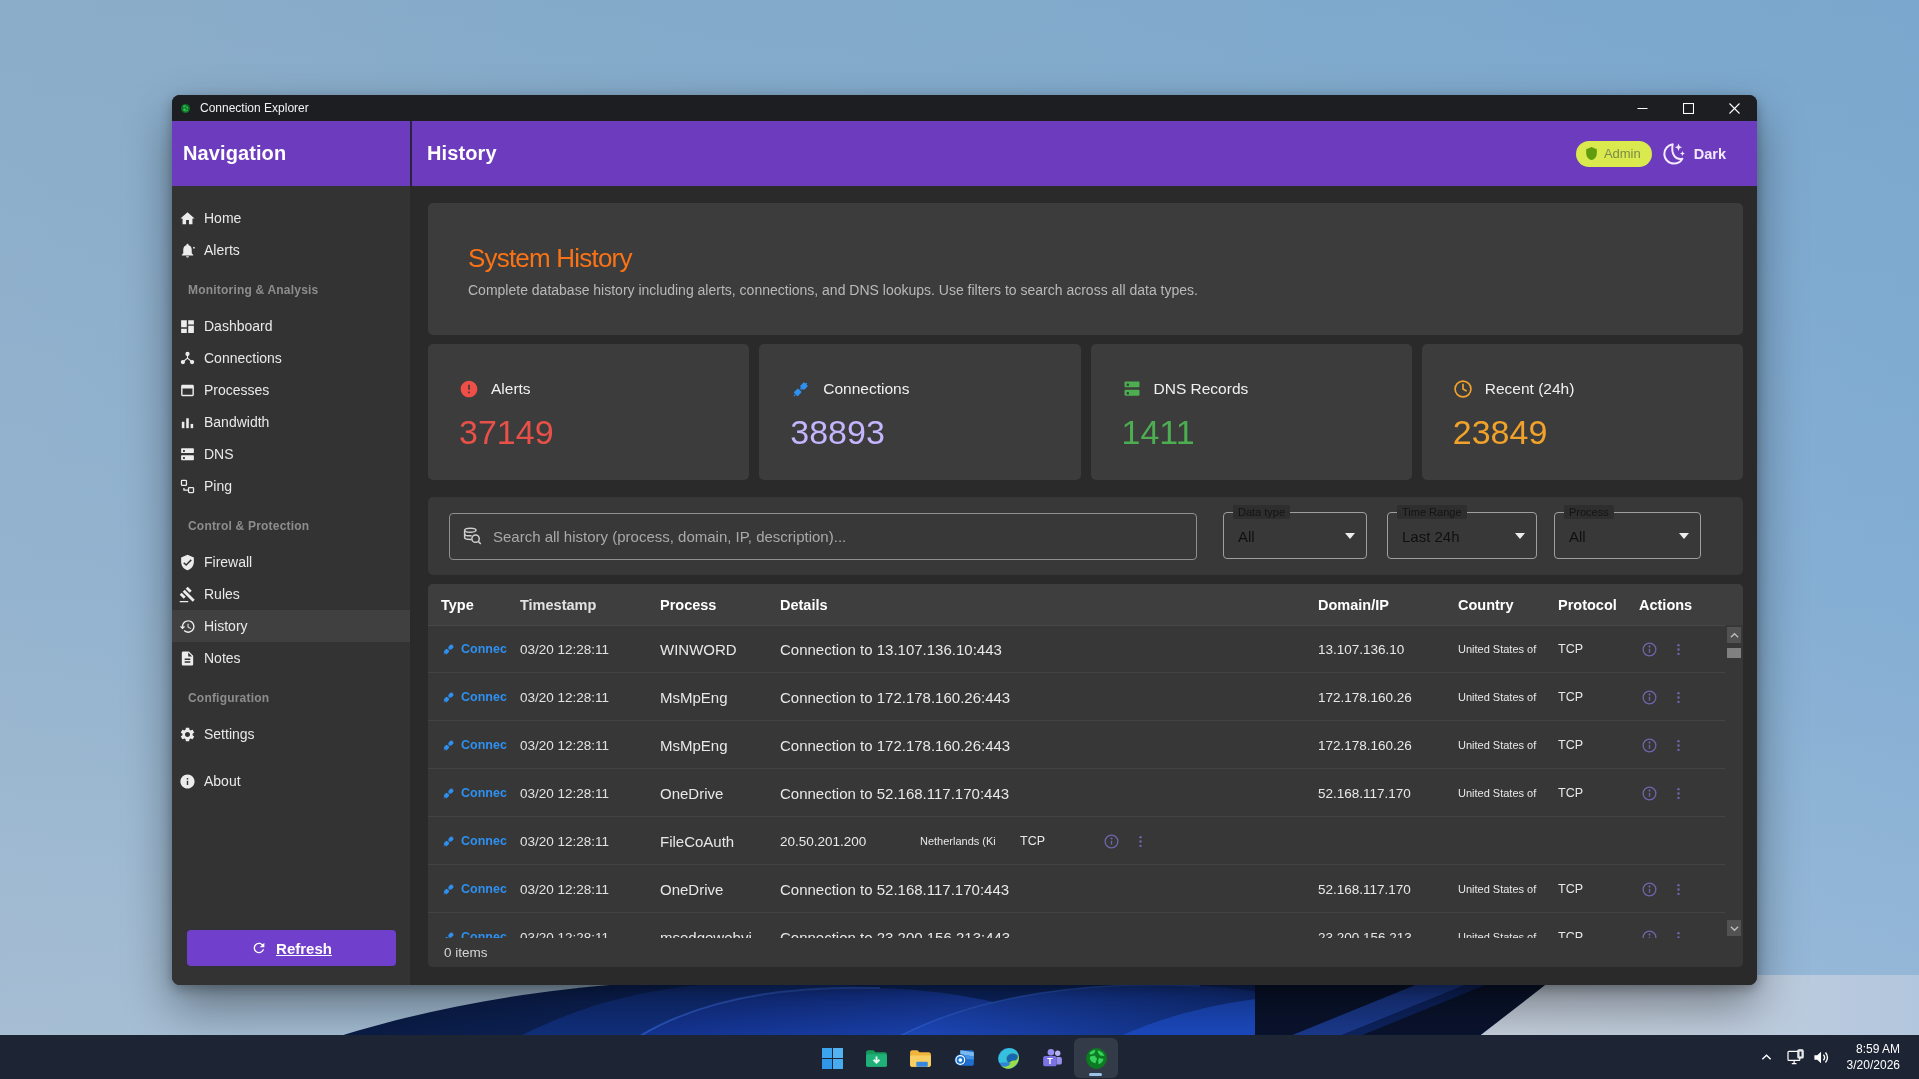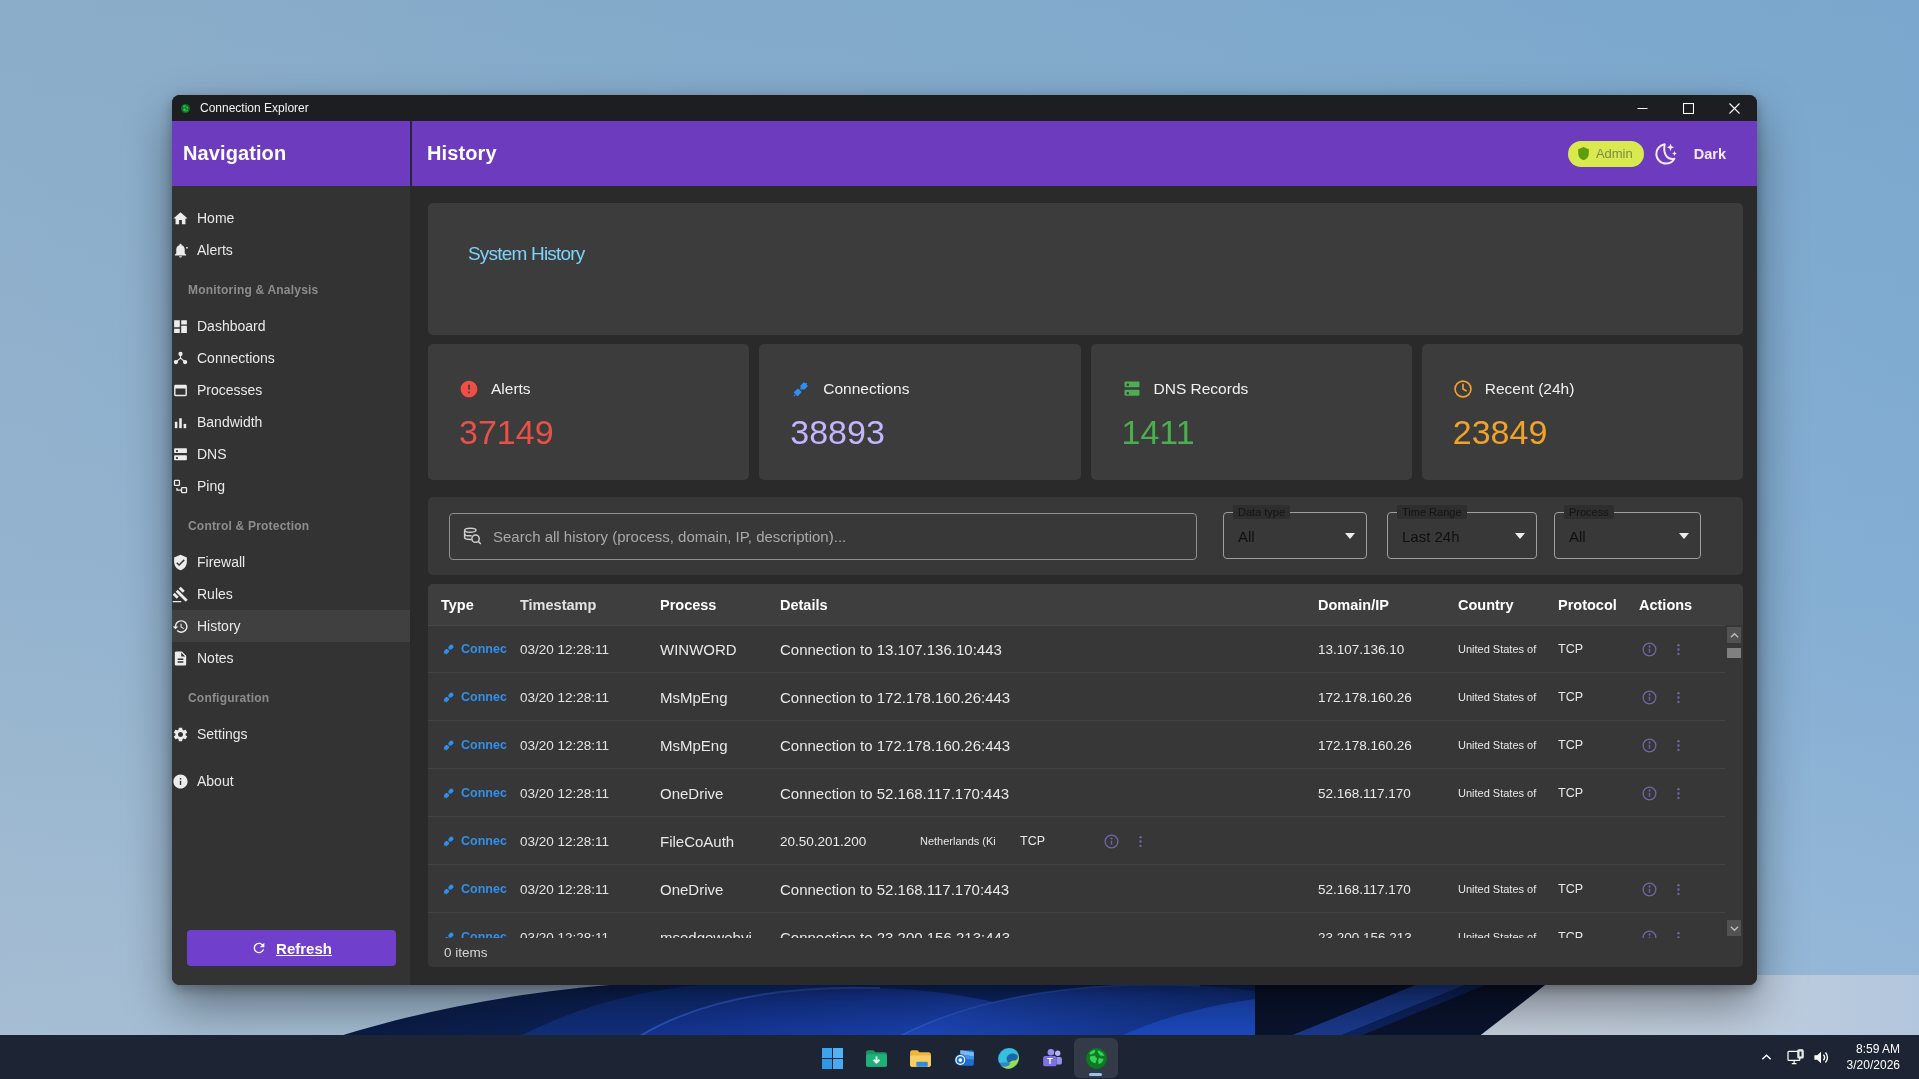--- a/index.html
+++ b/index.html
@@ -42,39 +42,39 @@
 #titlebar .ctl { width:46px; height:26px; display:flex; align-items:center; justify-content:center; color:#eee; }
 
 #header { position:absolute; left:0; top:26px; width:100%; height:65px; background:#6c3bbe; color:#fff; }
 #hdr-nav { position:absolute; left:0; top:0; width:238px; height:65px; display:flex; align-items:center; }
 #hdr-nav span { margin-left:11px; font-size:20px; font-weight:bold; letter-spacing:0.1px; }
 #hdr-divider { position:absolute; left:238px; top:0; width:2px; height:65px; background:#2c2342; }
 #hdr-main { position:absolute; left:241px; top:0; right:0; height:65px; display:flex; align-items:center; }
 #hdr-main .title { margin-left:14px; font-size:20px; font-weight:bold; letter-spacing:0.1px; }
 #hdr-right { position:absolute; right:31px; top:0; height:65px; display:flex; align-items:center; }
 .admin-pill { background:#d9e94e; color:#7c8b49; height:26px; border-radius:13px; display:flex; align-items:center; padding:0 11px 0 8px; gap:5px; font-size:13px; }
-.darklbl { display:flex; align-items:center; gap:16px; font-size:14.5px; font-weight:bold; margin-left:9px; color:#f3eaff; }
+.darklbl { display:flex; align-items:center; gap:8px; font-size:14.5px; font-weight:bold; margin-left:9px; color:#f3eaff; }
 
 
 #sidebar { position:absolute; left:0; top:91px; width:238px; bottom:0; background:#333333; color:#e9e9e9; }
-.nav-item { height:32px; display:flex; align-items:center; font-size:14px; }
+.nav-item { height:32px; display:flex; align-items:center; padding-left:7px; font-size:14px; }
 .nav-item svg { width:17px; height:17px; margin-right:8px; flex:none; }
 .nav-item.sel { background:#404040; }
 .nav-hdr { height:44px; display:flex; align-items:center; padding-left:16px; padding-top:4px; color:#8d8d8d; font-size:12px; font-weight:bold; letter-spacing:0.2px; }
 #refresh-btn {
   position:absolute; left:15px; top:744px; width:209px; height:36px; background:#7040cc;
   border-radius:4px; color:#fff; font-size:15px; font-weight:bold;
   display:flex; align-items:center; justify-content:center; gap:9px;text-decoration:underline;
 }
 
 
 #main { position:absolute; left:240px; top:91px; right:0; bottom:0; background:#2a2a2a; }
 .card { background:#3c3c3c; border-radius:5px; }
 #syscard { position:absolute; left:16px; top:17px; width:1315px; height:132px; }
-#syscard h1 { margin:40px 0 0 40px; font-size:19px; font-weight:normal; color:#7dd3fc; letter-spacing:-0.8px; }
+#syscard h1 { margin:40px 0 0 40px; font-size:26px; font-weight:normal; color:#f97316; letter-spacing:-0.8px; }
 #syscard p { margin:8px 0 0 40px; font-size:14px; color:#b9b9b9; }
 #stats { position:absolute; left:16px; top:158px; width:1315px; height:136px; display:flex; gap:10px; }
 .stat { flex:1; background:#3c3c3c; border-radius:5px; position:relative; }
 .stat .lab { position:absolute; left:31px; top:34px; height:22px; display:flex; align-items:center; gap:12px; color:#f0f0f0; font-size:15.5px; }
 .stat .num { position:absolute; left:31px; top:69px; font-size:34px; }
 
 #filters { position:absolute; left:16px; top:311px; width:1315px; height:78px; background:#383838; border-radius:5px; }
 #searchbox { position:absolute; left:21px; top:16px; width:748px; height:47px; border:1px solid #8f8f8f; border-radius:4px; display:flex; align-items:center; color:#a9a9a9; font-size:15px; gap:10px; padding-left:12px; }
 .dd { position:absolute; top:15px; height:47px; border:1px solid #9f9f9f; border-radius:4px; }
 .dd .val { position:absolute; left:14px; top:15px; color:#101010; font-size:15px; }
@@ -249,20 +249,21 @@
     <div class="nav-item" style="margin-top:15px"><svg viewBox="0 0 24 24" fill="#ececec">
           <path d="M12 2C6.48 2 2 6.48 2 12s4.48 10 10 10 10-4.48 10-10S17.52 2 12 2zm1 15h-2v-6h2v6zm0-8h-2V7h2v2z"></path>
         </svg>About</div>
     <div id="refresh-btn"><svg width="16" height="16" viewBox="0 0 24 24" fill="#fff">
           <path d="M17.65 6.35C16.2 4.9 14.21 4 12 4c-4.42 0-7.99 3.58-7.99 8s3.57 8 7.99 8c3.73 0 6.84-2.55 7.73-6h-2.08c-.82 2.33-3.04 4-5.65 4-3.31 0-6-2.69-6-6s2.69-6 6-6c1.66 0 3.14.69 4.22 1.78L13 11h7V4l-2.35 2.35z"></path>
         </svg>Refresh</div>
   </div>
   <div id="main">
     <div id="syscard" class="card">
       <h1>System History</h1>
+      <p>Complete database history including alerts, connections, and DNS lookups. Use filters to search across all data types.</p>
     </div>
     <div id="stats">
       <div class="stat">
         <div class="lab"><svg width="20" height="20" viewBox="0 0 24 24">
               <path d="M12 2C6.48 2 2 6.48 2 12s4.48 10 10 10 10-4.48 10-10S17.52 2 12 2zm1 15h-2v-2h2v2zm0-4h-2V7h2v6z" fill="#ef4f46"></path>
             </svg>Alerts</div>
         <div class="num" style="color:#e95148">37149</div>
       </div>
       <div class="stat">
         <div class="lab"><svg width="21" height="21" viewBox="0 0 24 24" fill="#2e90f0">

